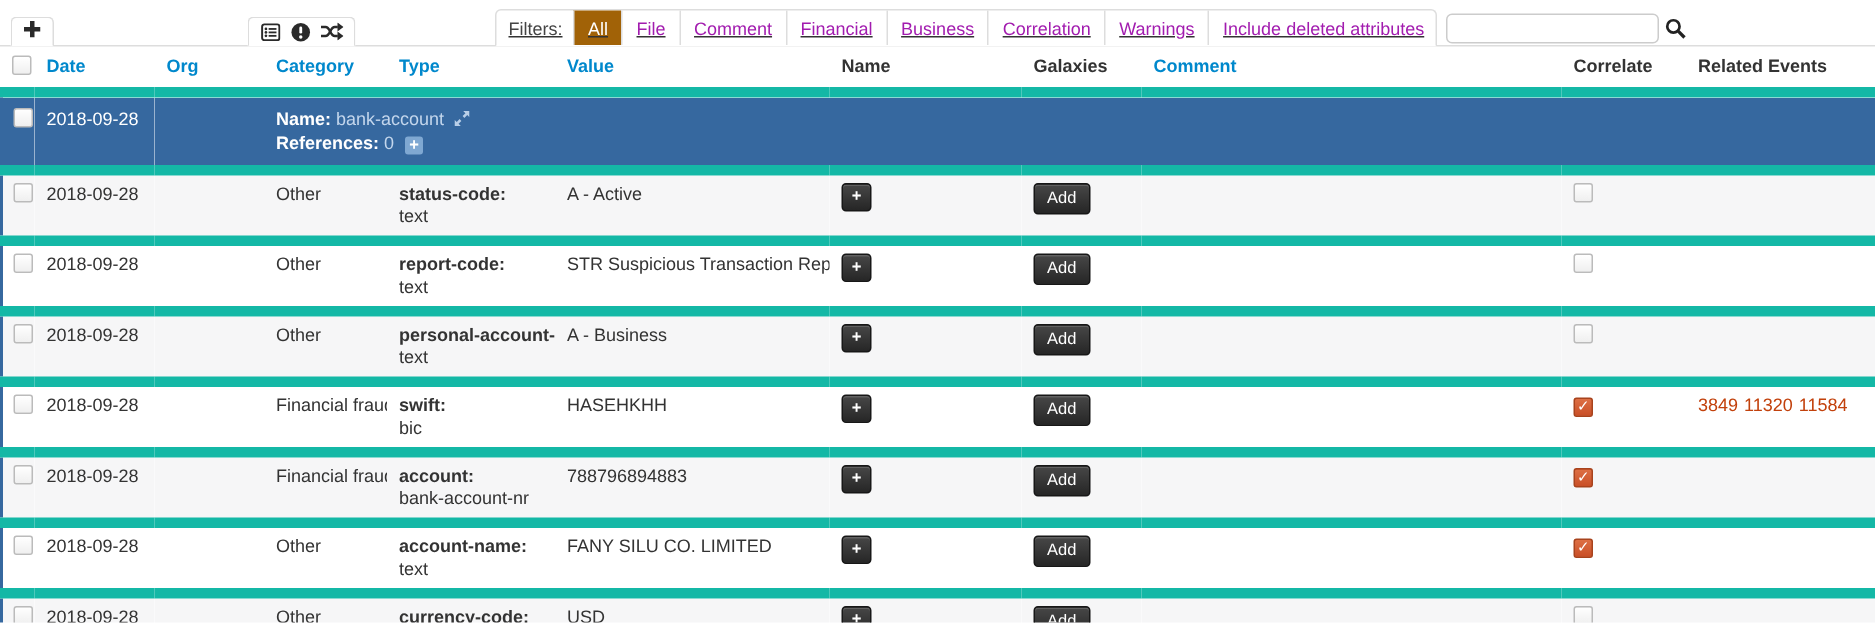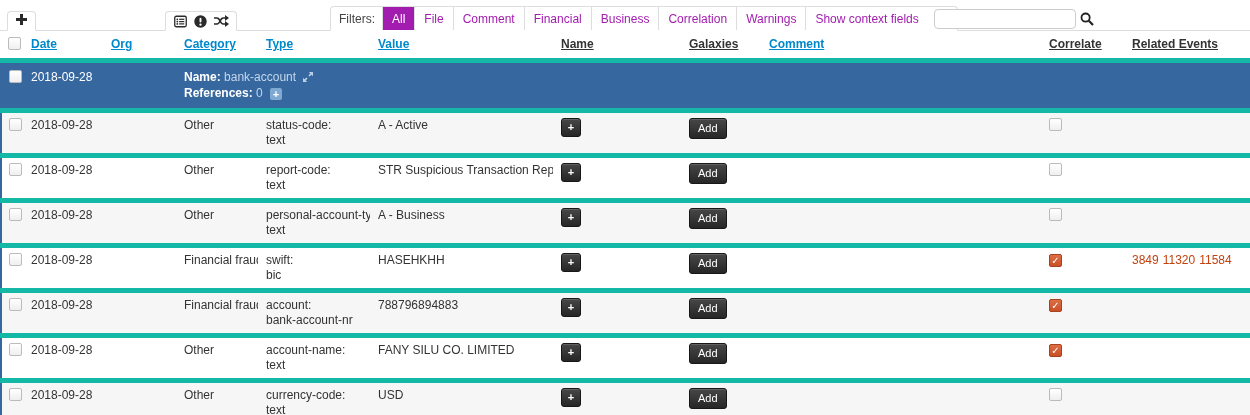--- a/index.html
+++ b/index.html
@@ -11,49 +11,49 @@
   
   .toolbar { position:relative; height:31px; border-bottom:1px solid #ddd; background:#fff; }
   .tool-tab {
     position:absolute; bottom:-1px; background:#fff; border:1px solid #ddd;
     border-bottom:1px solid #fff; border-radius:4px 4px 0 0;
     display:flex; align-items:center;
   }
   .plus-tab { left:7px; width:29px; height:20px; justify-content:center; cursor:pointer; }
   .icons-tab { left:165px; width:72px; height:20px; justify-content:center; gap:7px; }
   .icons-tab span { display:inline-flex; cursor:pointer; }
-  .filters-tab { left:330px; width:628px; height:25px; padding-left:8px; }
+  .filters-tab { left:330px; width:628px; height:25px; padding-left:8px;text-decoration:underline; }
   .filters-label { color:#444; padding-right:7px; }
   .ftab {
     padding:5px 9px; border-left:1px solid #ddd; color:#a21caf; cursor:pointer;
     white-space:nowrap; line-height:15px;
   }
-  .ftab.active { background:#a21caf; color:#fff; }
+  .ftab.active { background:#a16207; color:#fff; }
   .search-wrap { display:flex; align-items:center; margin-left:6px; }
   .search-input {
     width:142px; height:20px; border:1px solid #ccc; border-radius:4px;
     padding:2px 6px; font-size:12px; outline:none;
     font-family:"Liberation Sans","DejaVu Sans",sans-serif;
   }
   .search-btn { background:none; border:none; padding:2px 4px; cursor:pointer; display:flex; }
   
   table { width:1250px; border-collapse:collapse; table-layout:fixed; }
   th, td { text-align:left; vertical-align:top; padding:5px 8px; overflow:hidden; white-space:nowrap; }
-  thead th { font-weight:bold; color:#333; padding-top:6px; padding-bottom:5px;text-decoration:underline; }
+  thead th { font-weight:bold; color:#333; padding-top:6px; padding-bottom:5px; }
   thead th.sortable { color:#0088cc; cursor:pointer; }
   thead th.cb-col, td.cb-td { padding-left:7px; padding-right:0; }
   tbody { border:2px solid #36689f; }
-  tbody tr { border-top:5px solid #14b8a6;margin-left:24px; }
+  tbody tr { border-top:7px solid #14b8a6;margin-left:24px; }
   tbody tr:nth-child(even) { background:#f6f6f7; }
   tr.object-row, tr.object-row:nth-child(even) { background:#36689f; color:#fff; }
   tr.object-row td { padding-top:7px; padding-bottom:7px; }
   .obj-line { line-height:15px; }
   .obj-line b { color:#fff; }
   .obj-line .obj-val { color:#c3d6ec; }
-  .type-name { font-weight:normal; line-height:15px; }
+  .type-name { font-weight:bold; line-height:15px; }
   .type-sub { line-height:15px; }
   td { line-height:15px; }
   .date-td { color:#333; }
   tr.object-row .date-td { color:#fff; }
   
   .cb {
     display:inline-block; width:13px; height:13px; border:1px solid #bbb; border-radius:2px;
     background:linear-gradient(#ffffff,#efefef); cursor:pointer; text-align:center;
     font-size:10px; line-height:12px; color:#fff; font-weight:bold;
   }
@@ -126,21 +126,21 @@
   <div class="tool-tab filters-tab">
     <span class="filters-label">Filters:</span>
     <div id="filter-tabs" style="display:flex; align-items:stretch; height:100%;">
         <div class="ftab active">All</div>
         <div class="ftab">File</div>
         <div class="ftab">Comment</div>
         <div class="ftab">Financial</div>
         <div class="ftab">Business</div>
         <div class="ftab">Correlation</div>
         <div class="ftab">Warnings</div>
-        <div class="ftab">Show context fields</div>
+        <div class="ftab">Include deleted attributes</div>
       </div>
     <div class="search-wrap">
       <input class="search-input" id="attr-search" placeholder="" style="">
       <button class="search-btn">
         <svg width="14" height="14" viewBox="0 0 14 14">
           <circle cx="5.6" cy="5.6" r="4.1" fill="none" stroke="#222" stroke-width="1.8"></circle>
           <line x1="8.8" y1="8.8" x2="13" y2="13" stroke="#222" stroke-width="2.2"></line>
         </svg>
       </button>
     </div>

